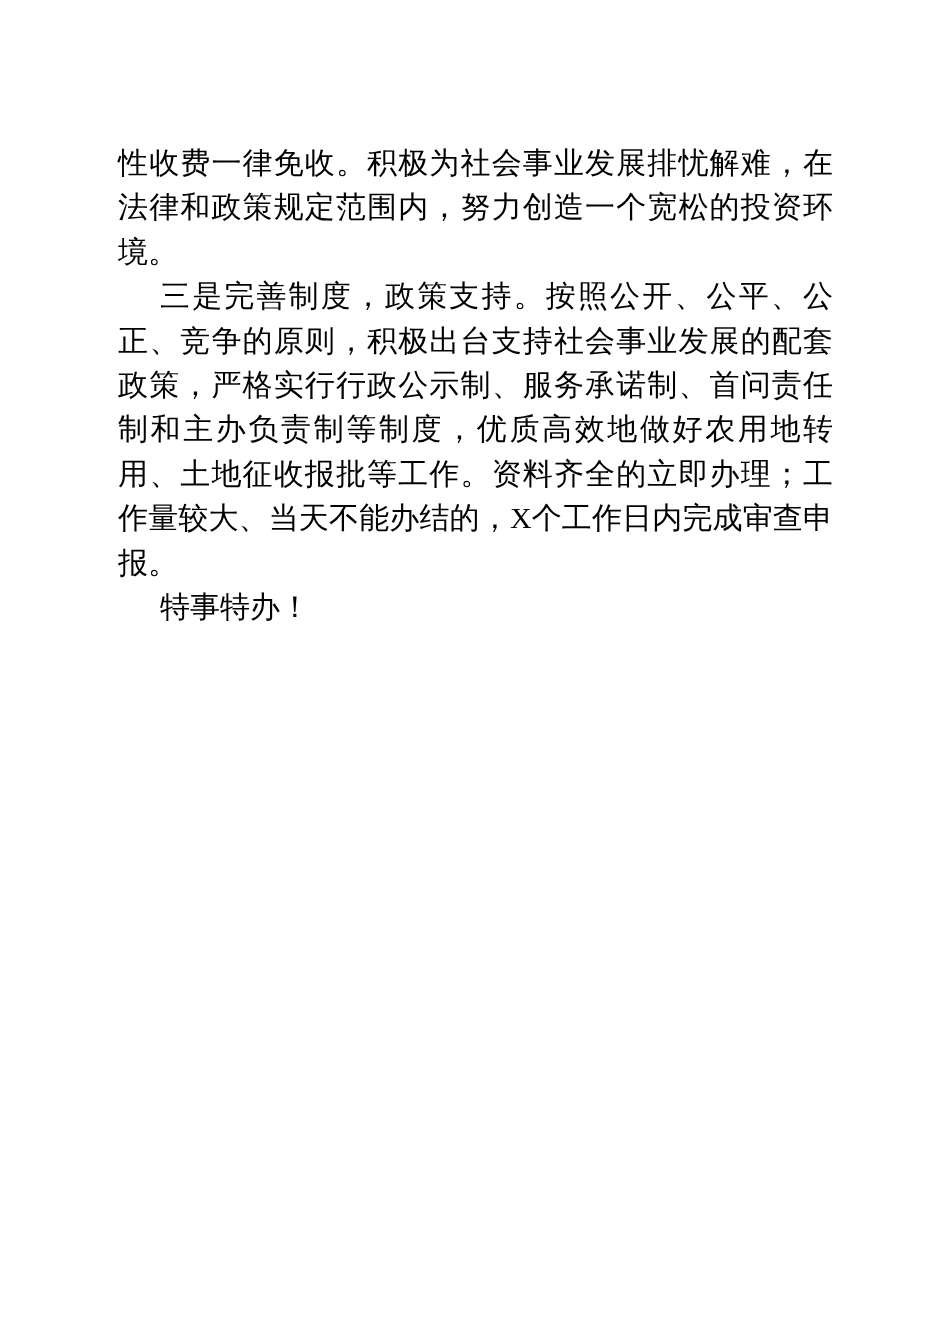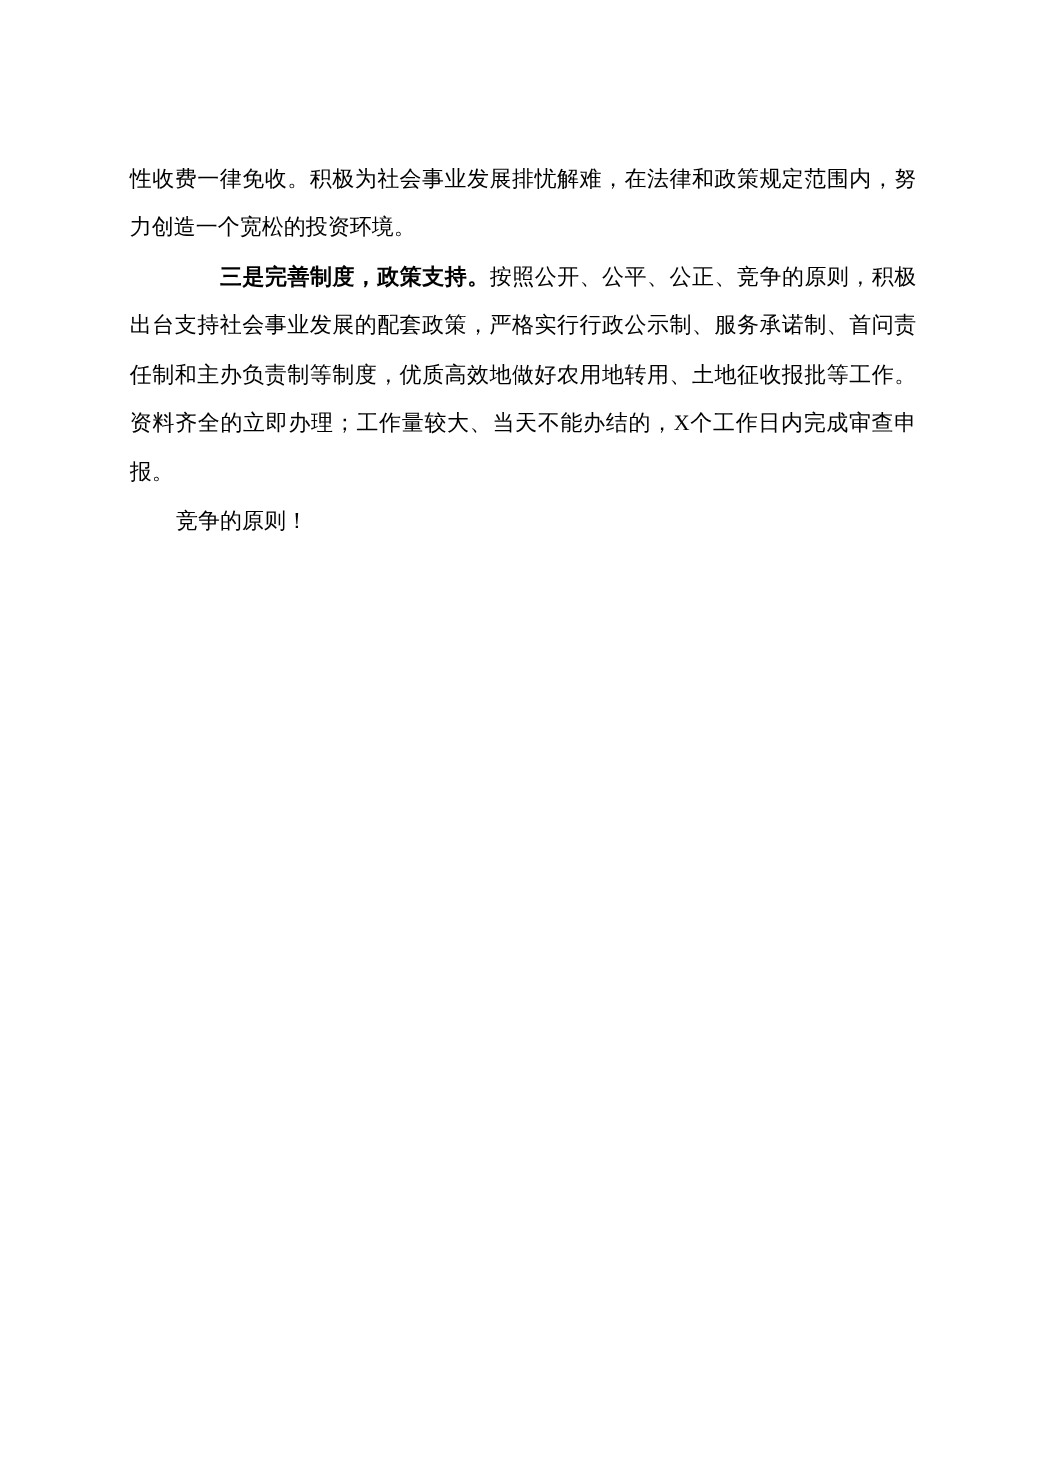--- a/index.html
+++ b/index.html
@@ -14,41 +14,40 @@
     background: #ffffff;
     overflow: hidden;
     font-family: "Liberation Serif", "DejaVu Serif", serif;
   }
   .content {
     position: absolute;
     left: 118px;
     top: 141px;
     width: 715px;
     color: #000000;
-    font-size: 20px;
+    font-size: 30px;
     line-height: 44.4px;
     text-align: justify;
     text-justify: inter-character;
     letter-spacing: 0;
   }
   .content p {
     margin: 0;
     padding: 0;
   }
   .content p.indent {
     text-indent: 42px;
   }
   .run-bold {
-    font-weight: bold;
-    margin-left: 40px;
+    font-weight: normal;
   }
 </style>
 </head>
 <body>
 
 <div class="page">
   <div class="content">
 
   <p><span>性收费一律免收。积极为社会事业发展排忧解难，在法律和政策规定范围内，努力创造一个宽松的投资环境。</span></p>
       <p class="indent"><span class="run-bold">三是完善制度，政策支持。</span><span>按照公开、公平、公正、竞争的原则，积极出台支持社会事业发展的配套政策，严格实行行政公示制、服务承诺制、首问责任制和主办负责制等制度，优质高效地做好农用地转用、土地征收报批等工作。资料齐全的立即办理；工作量较大、当天不能办结的，X个工作日内完成审查申报。</span></p>
-      <p class="indent"><span>竞争的原则！</span></p>
+      <p class="indent"><span>特事特办！</span></p>
     </div>
 </div>
 
 </body></html>

